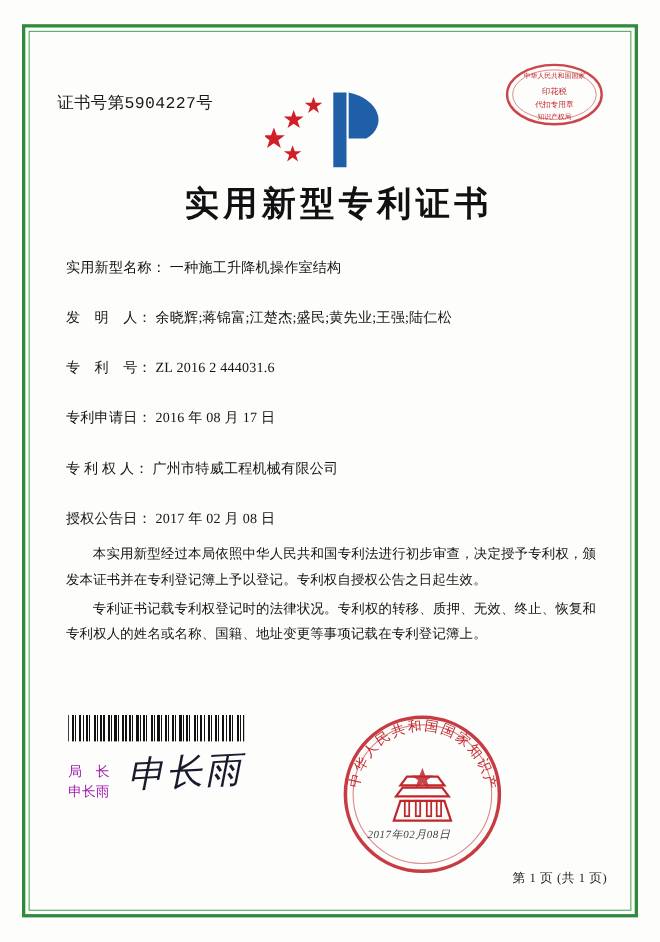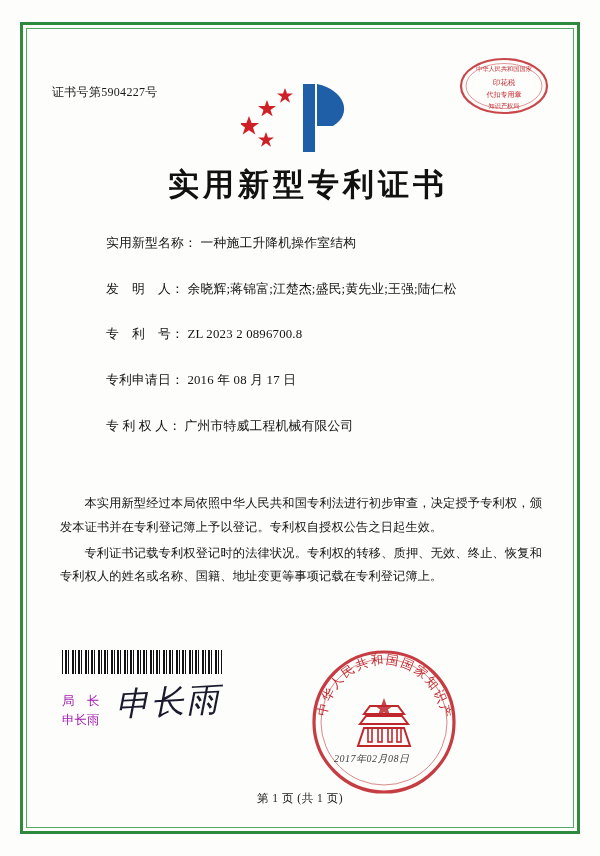--- a/index.html
+++ b/index.html
@@ -48,24 +48,24 @@
     top: 52px;
     right: 48px;
     bottom: 44px;
   }
 
   
   .cert-no {
     position: absolute;
     left: 4px;
     top: 32px;
-    font-size: 12px;
+    font-size: 15px;
     color: #1a1a1a;
     letter-spacing: 0.3px;
-    font-family: Liberation Serif, serif;
+    font-family: Liberation Mono, monospace;
   }
 
   
   .logo {
     position: absolute;
     left: 50%;
     top: 22px;
     transform: translateX(-50%);
     width: 118px;
     height: 82px;
@@ -99,21 +99,20 @@
     right: 8px;
     top: 182px;
   }
   .field-row {
     font-size: 12.8px;
     color: #141414;
     margin-bottom: 26.5px;
     line-height: 1.5;
     letter-spacing: 0.2px;
     white-space: nowrap;
-    margin-left: 46px;
   }
   .field-label {
     display: inline;
   }
   .field-value {
     display: inline;
   }
 
   .body-text {
     position: absolute;
@@ -188,21 +187,21 @@
     color: #404040;
     letter-spacing: 0.5px;
     font-style: italic;
   }
 
   .page-foot {
     position: absolute;
     left: 0;
     right: 0;
     bottom: 6px;
-    text-align: center;
+    text-align: right;
     font-size: 11.5px;
     color: #222;
     letter-spacing: 0.5px;
   }
 </style>
 </head>
 <body>
 
 <div class="page">
 
@@ -244,29 +243,33 @@
       <div class="field-row">
         <span class="field-label">实用新型名称：</span>
         <span class="field-value">一种施工升降机操作室结构</span>
       </div>
       <div class="field-row">
         <span class="field-label">发　明　人：</span>
         <span class="field-value">余晓辉;蒋锦富;江楚杰;盛民;黄先业;王强;陆仁松</span>
       </div>
       <div class="field-row">
         <span class="field-label">专　利　号：</span>
-        <span class="field-value">ZL 2023 2 0896700.8</span>
+        <span class="field-value">ZL 2016 2 444031.6</span>
       </div>
       <div class="field-row">
         <span class="field-label">专利申请日：</span>
         <span class="field-value">2016 年 08 月 17 日</span>
       </div>
       <div class="field-row">
         <span class="field-label">专 利 权 人：</span>
         <span class="field-value">广州市特威工程机械有限公司</span>
+      </div>
+      <div class="field-row">
+        <span class="field-label">授权公告日：</span>
+        <span class="field-value">2017 年 02 月 08 日</span>
       </div>
     </div>
 
     <div class="body-text">
       <p>本实用新型经过本局依照中华人民共和国专利法进行初步审查，决定授予专利权，颁发本证书并在专利登记簿上予以登记。专利权自授权公告之日起生效。</p>
       <p>专利证书记载专利权登记时的法律状况。专利权的转移、质押、无效、终止、恢复和专利权人的姓名或名称、国籍、地址变更等事项记载在专利登记簿上。</p>
     </div>
 
     <div class="barcode"></div>
 

